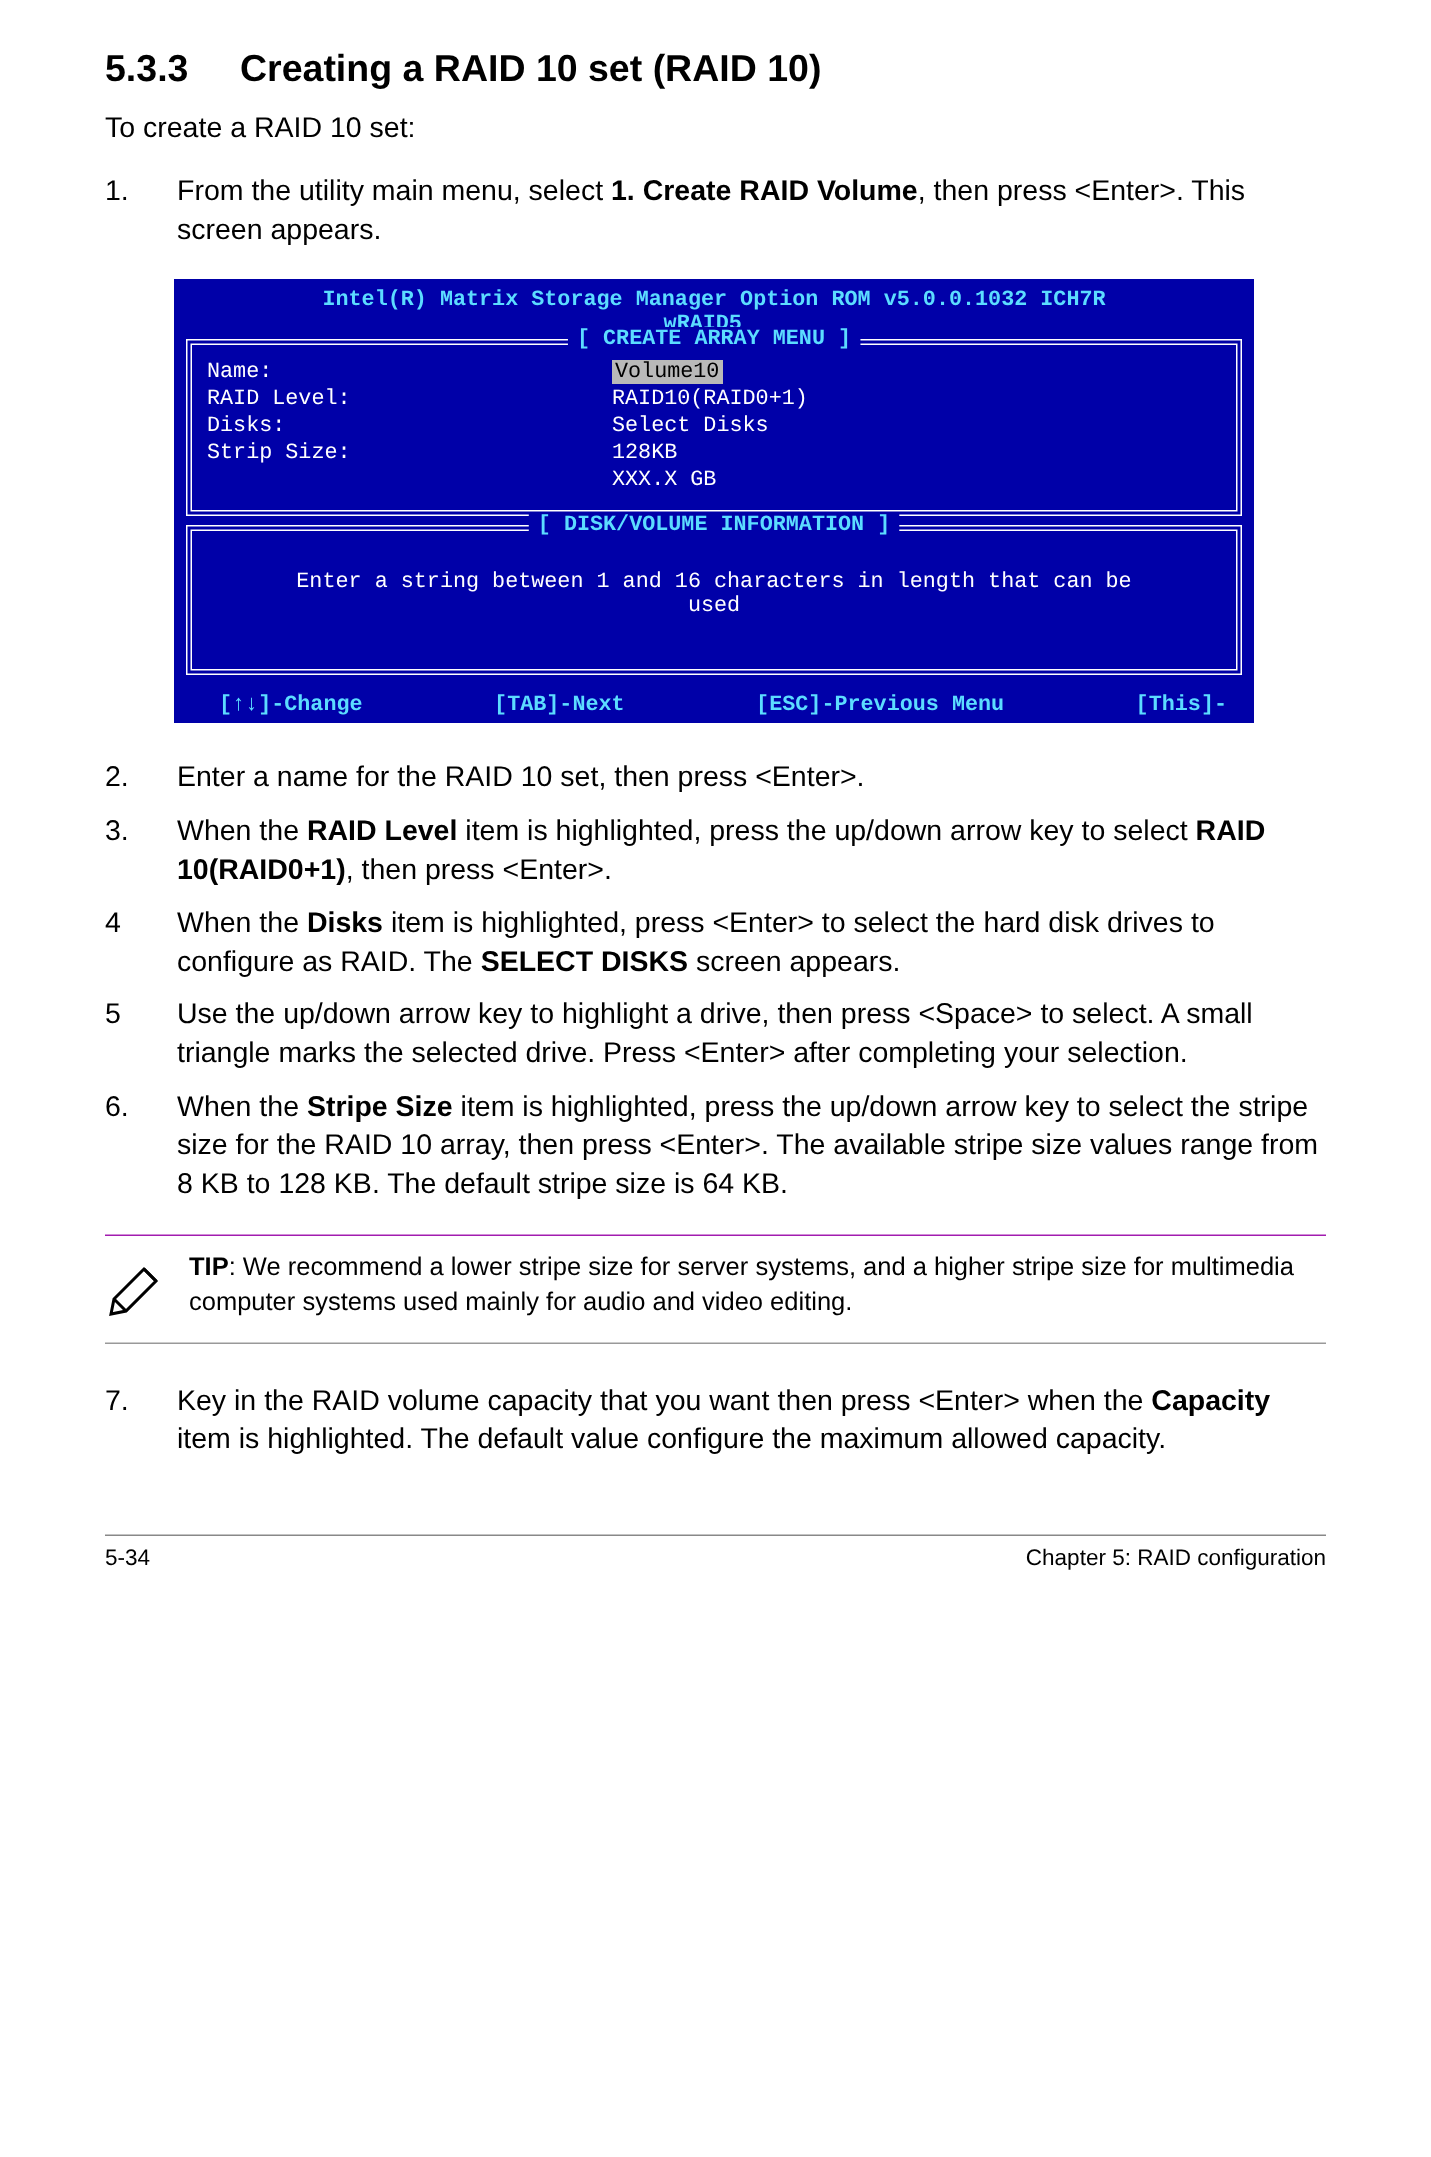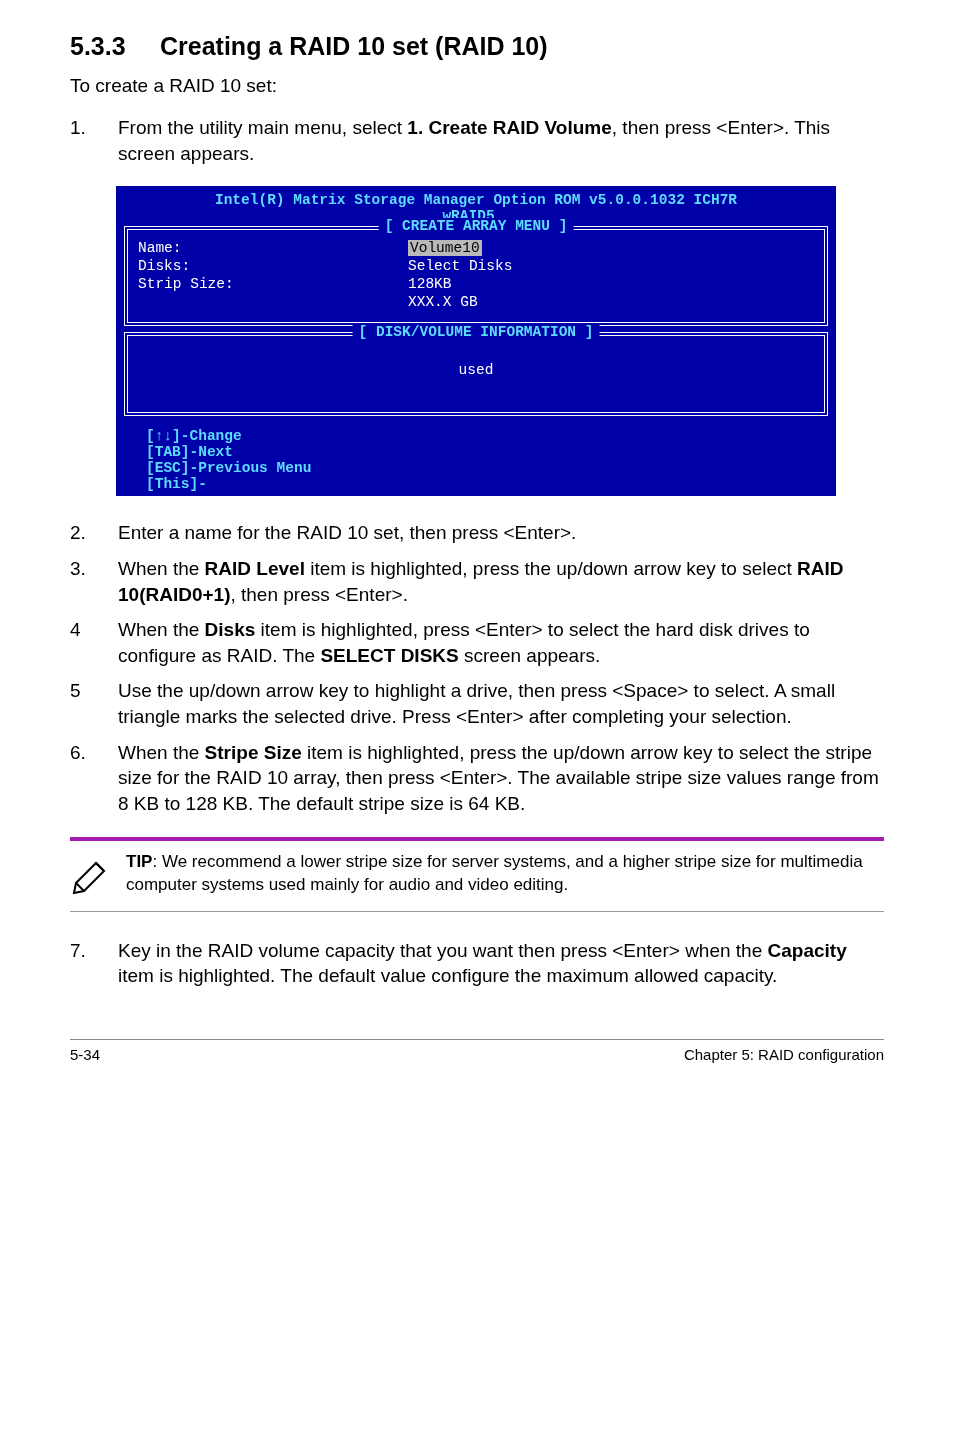--- a/index.html
+++ b/index.html
@@ -107,29 +107,28 @@
   }
   .footer-line {
     background: #0000a8;
     color: #5cdcff;
     font-weight: bold;
     font-family: "Courier New", monospace;
     font-size: 14.5px;
     display: flex;
     justify-content: space-between;
     padding: 2px 18px 4px 30px;
-    flex-direction: column;
   }
   .footer-line span { white-space: pre; }
 
   
   .tip-row {
     display: flex;
     align-items: flex-start;
-    border-top: 4px solid #a21caf;
+    border-top: 1px solid #a21caf;
     border-bottom: 1px solid #999;
     padding: 10px 0 10px 0;
     margin: 6px 0 26px 0;
   }
   .tip-icon {
     width: 56px;
     flex: 0 0 56px;
     padding-top: 2px;
   }
   .tip-text {
@@ -171,35 +170,40 @@
     <div class="bios">
       <div class="title-line">Intel(R) Matrix Storage Manager Option ROM v5.0.0.1032 ICH7R</div>
       <div class="subtitle-line">wRAID5</div>
       <div class="bios-box">
         <div class="box-label">[ CREATE ARRAY MENU ]</div>
         <div class="kv-row">
           <div class="kv-label">Name:</div>
           <div class="kv-value hl">Volume10</div>
         </div>
         <div class="kv-row">
+          <div class="kv-label">RAID Level:</div>
+          <div class="kv-value">RAID10(RAID0+1)</div>
+        </div>
+        <div class="kv-row">
           <div class="kv-label">Disks:</div>
           <div class="kv-value">Select Disks</div>
         </div>
         <div class="kv-row">
           <div class="kv-label">Strip Size:</div>
           <div class="kv-value">128KB</div>
         </div>
         <div class="kv-row">
           <div class="kv-label"></div>
           <div class="kv-value">XXX.X GB</div>
         </div>
       </div>
       <div class="bios-box">
         <div class="box-label">[ DISK/VOLUME INFORMATION ]</div>
         <div class="disk-info-text">
+          <div>Enter a string between 1 and 16 characters in length that can be</div>
           <div>used</div>
         </div>
       </div>
     </div>
     <div class="footer-line">
       <span>[↑↓]-Change</span>
       <span>[TAB]-Next</span>
       <span>[ESC]-Previous Menu</span>
       <span>[This]-</span>
     </div>

